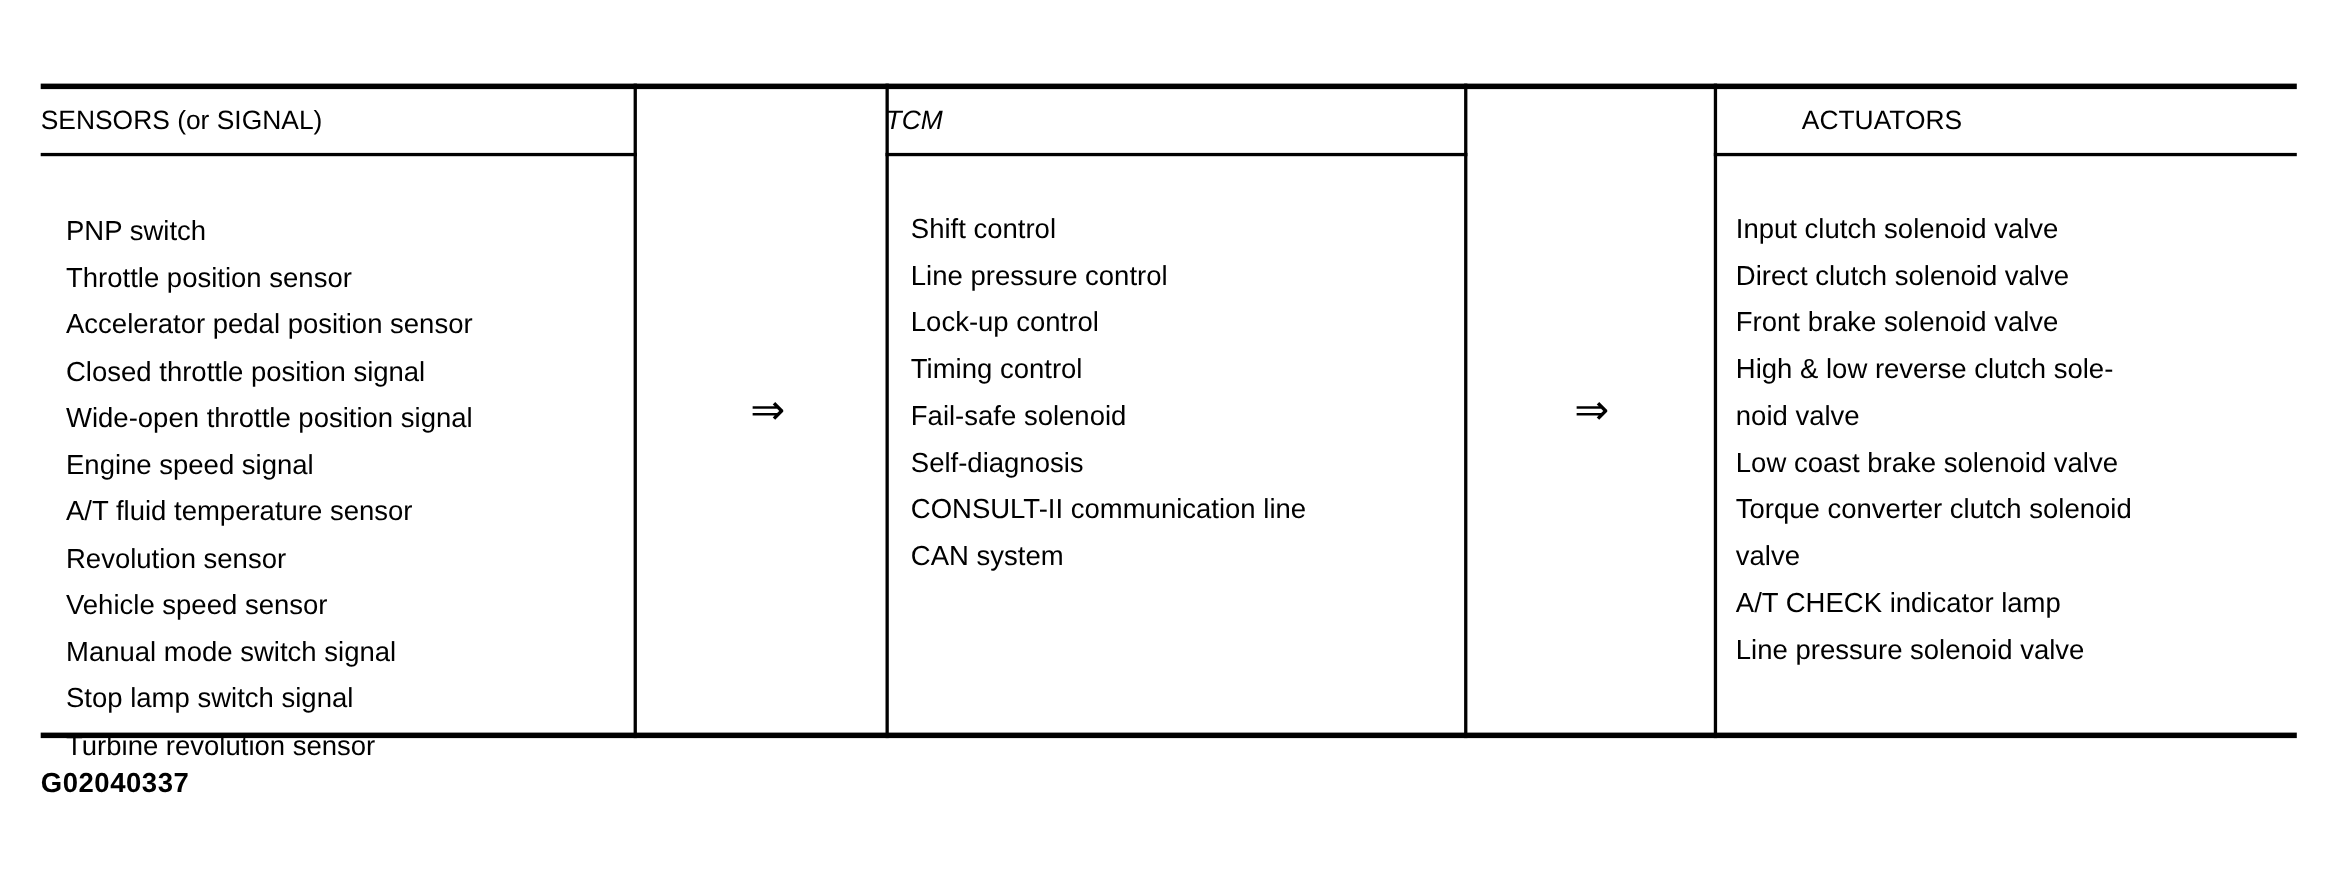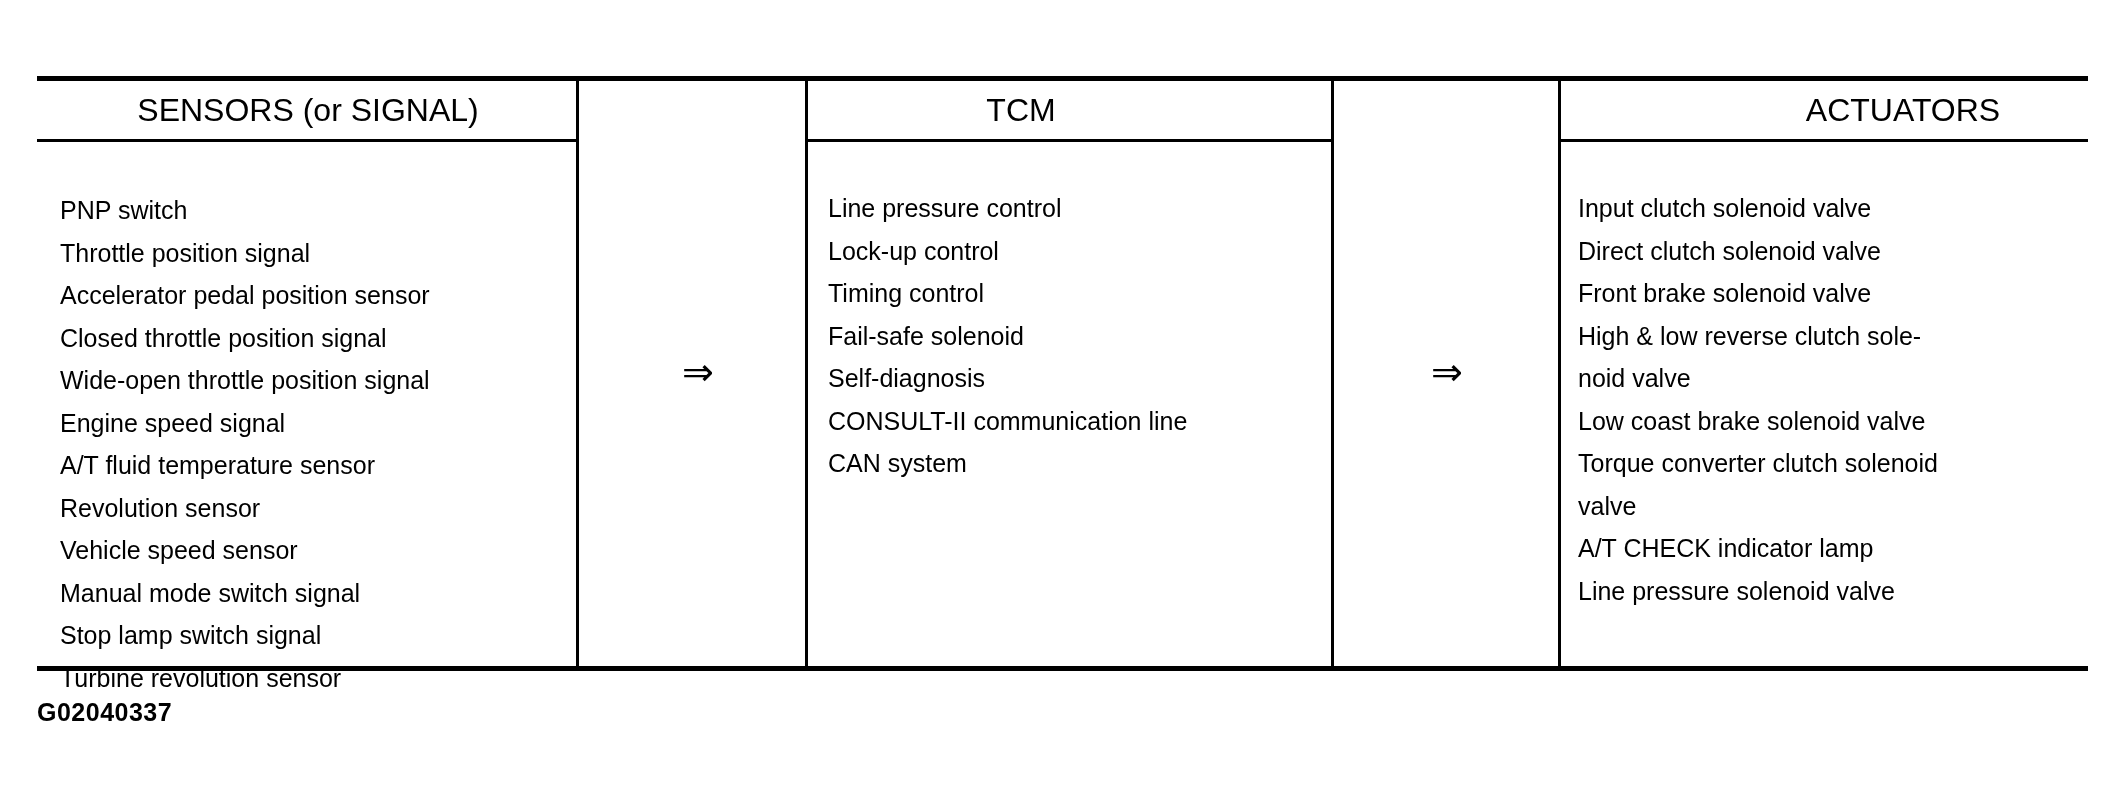--- a/index.html
+++ b/index.html
@@ -13,22 +13,22 @@
     font-family: "Liberation Sans", sans-serif;
     overflow: hidden;
   }
   .hline { position: absolute; background: #000000; }
   .vline { position: absolute; background: #000000; }
   .col-header {
     position: absolute;
     top: 95px;
     height: 30px;
     line-height: 30px;
-    font-size: 32px;
-    text-align: center;
+    font-size: 24px;
+    text-align: left;
     white-space: nowrap;
   }
   .col-list {
     position: absolute;
     font-size: 25px;
     line-height: 42.5px;
     white-space: nowrap;
   }
   .col-list div { height: 42.5px; }
   .arrow {
@@ -59,41 +59,42 @@
   <div class="vline" style="left:576px; top:76px; width:3px; height:595px;"></div>
   <div class="vline" style="left:805px; top:76px; width:3px; height:595px;"></div>
   <div class="vline" style="left:1331px; top:76px; width:3px; height:595px;"></div>
   <div class="vline" style="left:1558px; top:76px; width:3px; height:595px;"></div>
 
   <div class="hline" style="left:37px; top:139px; width:542px; height:3px;"></div>
   <div class="hline" style="left:805px; top:139px; width:529px; height:3px;"></div>
   <div class="hline" style="left:1558px; top:139px; width:530px; height:3px;"></div>
 
   <div class="col-header" style="left:37px; width:542px;">SENSORS (or SIGNAL)</div>
-  <div class="col-header" style="left:805px; width:432px;">TCM</div>
+  <div class="col-header" style="left:805px; width:432px;font-style:italic;">TCM</div>
   <div class="col-header" style="left:1638px; width:530px;">ACTUATORS</div>
 
   <div class="col-list" style="left:60px; top:145px;margin-top:44px;">
     <div>PNP switch</div>
-    <div>Throttle position signal</div>
+    <div>Throttle position sensor</div>
     <div>Accelerator pedal position sensor</div>
     <div>Closed throttle position signal</div>
     <div>Wide-open throttle position signal</div>
     <div>Engine speed signal</div>
     <div>A/T fluid temperature sensor</div>
     <div>Revolution sensor</div>
     <div>Vehicle speed sensor</div>
     <div>Manual mode switch signal</div>
     <div>Stop lamp switch signal</div>
     <div>Turbine revolution sensor</div>
   </div>
 
   <div class="arrow" style="left:698px;">⇒</div>
 
   <div class="col-list" style="left:828px; top:187px;">
+    <div>Shift control</div>
     <div>Line pressure control</div>
     <div>Lock-up control</div>
     <div>Timing control</div>
     <div>Fail-safe solenoid</div>
     <div>Self-diagnosis</div>
     <div>CONSULT-II communication line</div>
     <div>CAN system</div>
   </div>
 
   <div class="arrow" style="left:1447px;">⇒</div>

